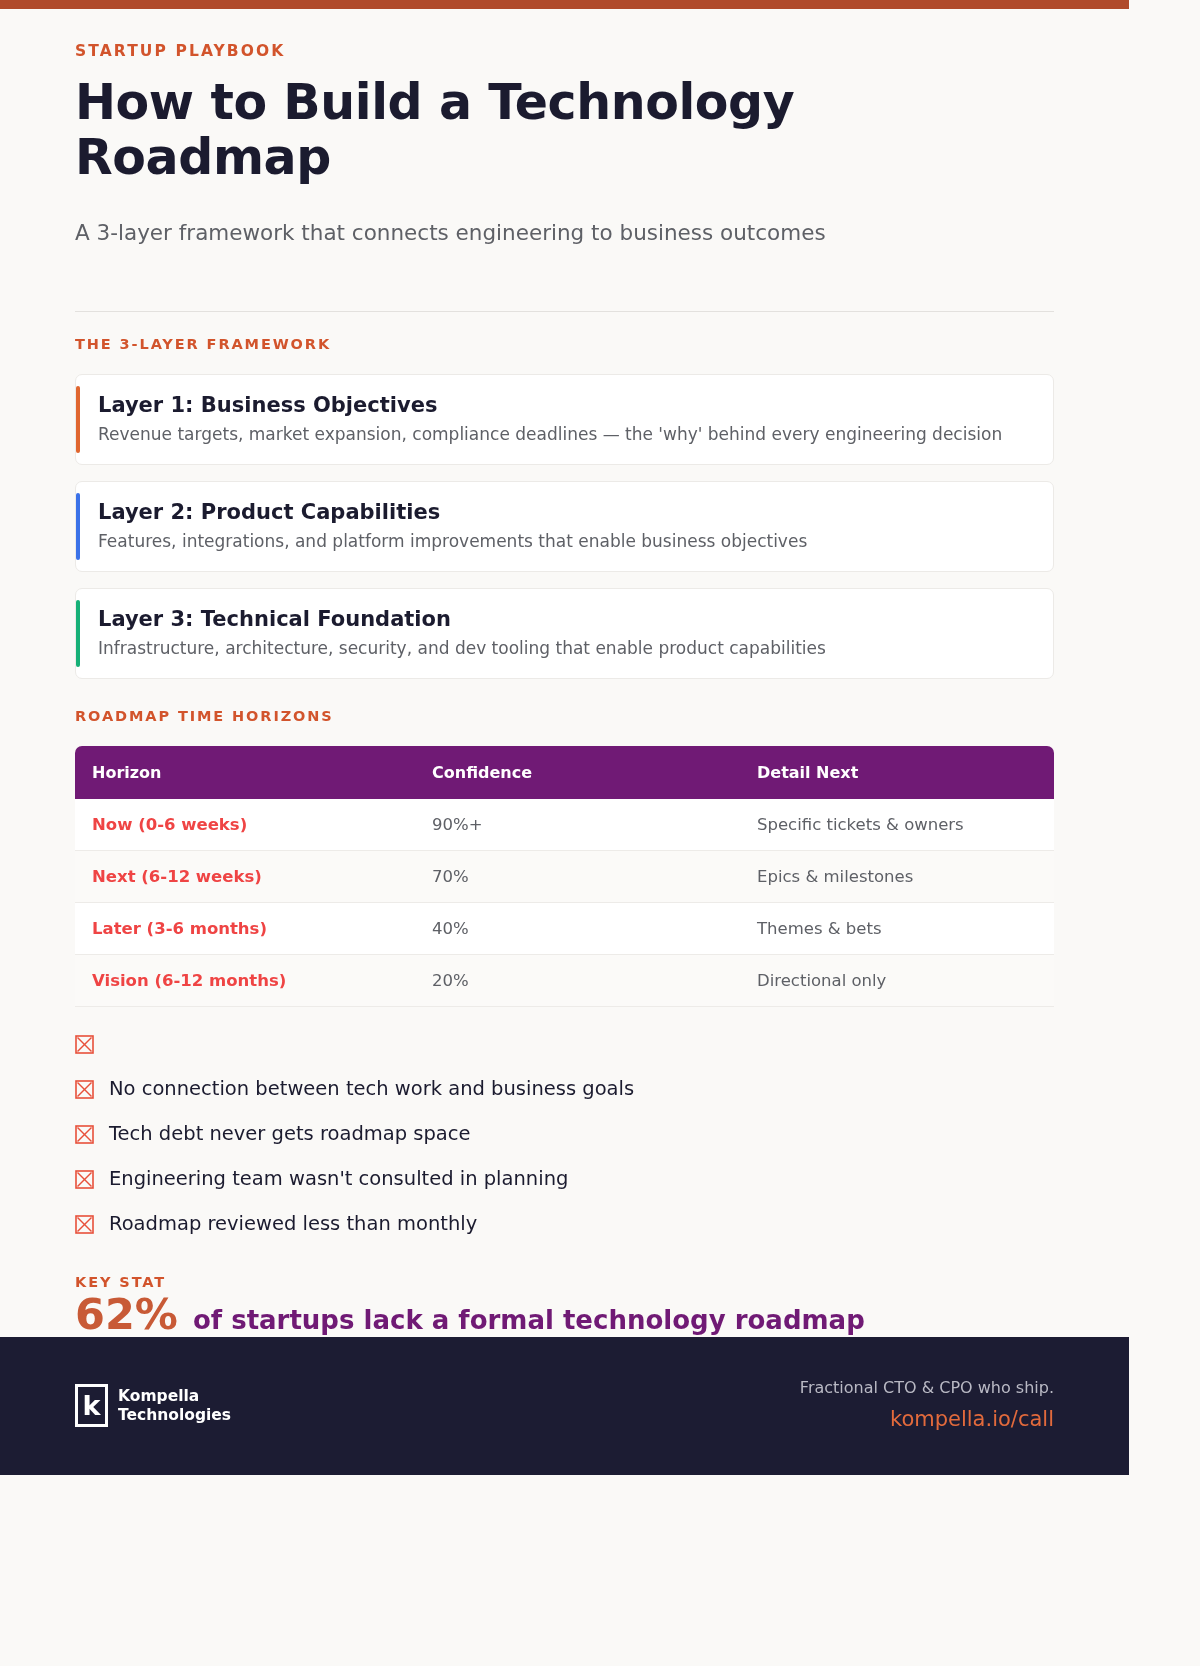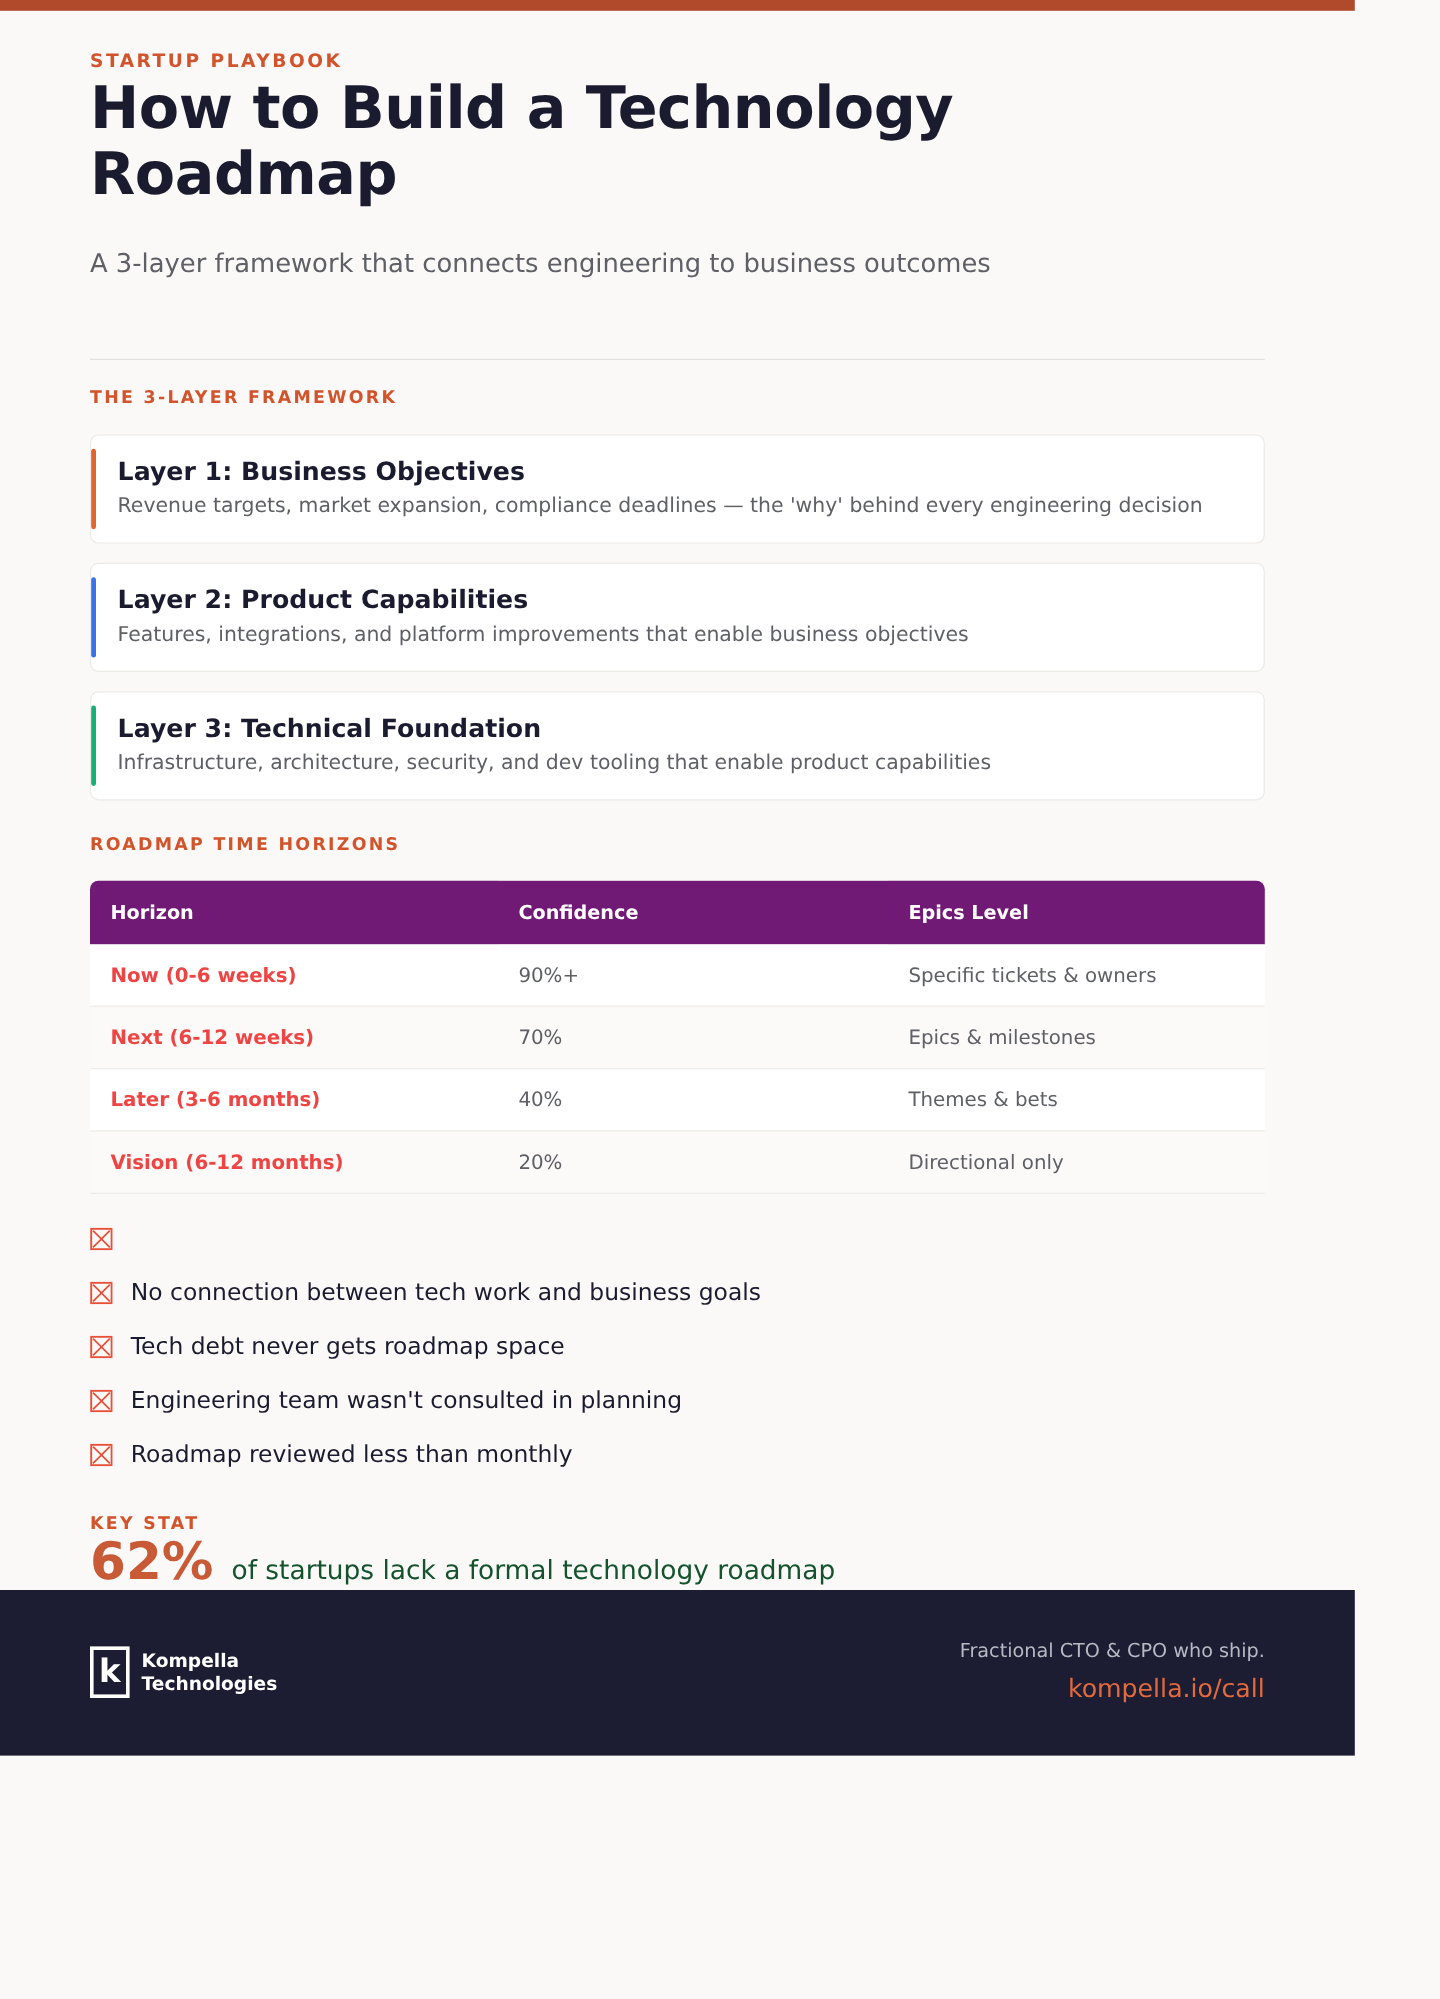--- a/index.html
+++ b/index.html
@@ -37,21 +37,21 @@
   
   .eyebrow {
     margin-top: 33px;
     font-size: 15.5px;
     font-weight: bold;
     letter-spacing: 2.1px;
     color: #d2542c;
     text-transform: uppercase;
   }
   .title {
-    margin-top: 4px;
+    margin-top: 16px;
     font-size: 49px;
     font-weight: bold;
     color: #1b1b2f;
     letter-spacing: -0.4px;
     line-height: 1.12;
   }
   .subtitle {
     margin-top: 30px;
     font-size: 21.5px;
     color: #5e6066;
@@ -177,22 +177,23 @@
     align-items: baseline;
   }
   .keystat-number {
     font-size: 43px;
     font-weight: bold;
     color: #c85a36;
     line-height: 1.05;
   }
   .keystat-text {
     margin-left: 15px;
-    font-size: 22px;
-    color: #14532d;
+    font-size: 26px;
+    color: #701a75;
+    font-weight: bold;
   }
   
   .footer {
     flex: 0 0 auto;
     height: 138px;
     background: #1c1c33;
     display: flex;
     align-items: center;
     justify-content: space-between;
     padding: 0 75px;
@@ -291,21 +292,21 @@
     <table class="table">
       <colgroup>
         <col class="col-horizon">
           <col class="col-conf">
           <col class="col-detail">
       </colgroup>
       <thead>
         <tr>
           <th>Horizon</th>
           <th>Confidence</th>
-          <th>Epics Level</th>
+          <th>Detail Next</th>
         </tr>
       </thead>
       <tbody>
         <tr>
           <td class="horizon-cell">Now (0-6 weeks)</td>
           <td>90%+</td>
           <td>Specific tickets &amp; owners</td>
         </tr>
         <tr>
           <td class="horizon-cell">Next (6-12 weeks)</td>

